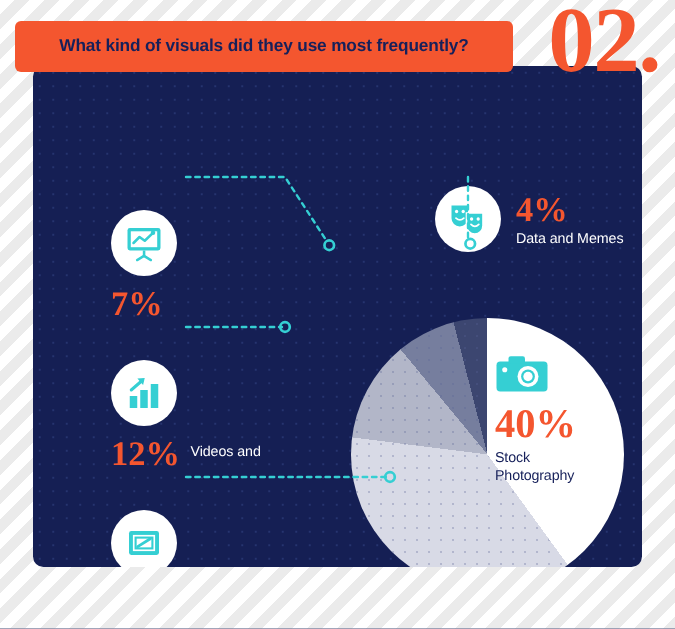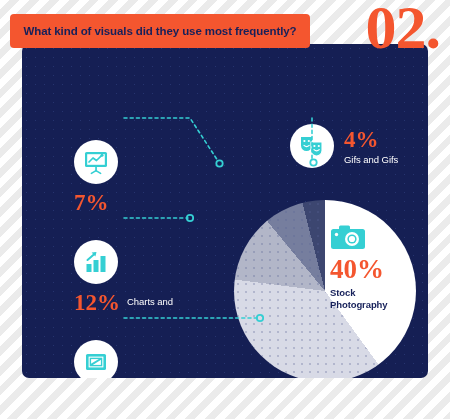--- a/index.html
+++ b/index.html
@@ -32,30 +32,30 @@
   }
   
   #big-number{
     position:absolute;right:10px;top:-4px;
     font-family:"Liberation Serif",serif;
     font-weight:700;font-size:62px;line-height:62px;
     color:#f4562f;letter-spacing:-1px;
     z-index:3;
   }
   #title-banner{
-    position:absolute;left:10px;top:14px;width:300px;height:34px;
+    position:absolute;left:10px;top:14px;width:332px;height:34px;
     background:#f4562f;border-radius:4px;z-index:4;
     display:flex;align-items:center;justify-content:center;
   }
   #title-text{
     color:#16205a;font-size:11.5px;font-weight:700;
     letter-spacing:-.1px;white-space:nowrap;
   }
   
-  #pie-wrap{position:absolute;left:190px;top:134px;width:226px;height:226px;}
+  #pie-wrap{position:absolute;left:190px;top:146px;width:226px;height:226px;}
   #pie{
     position:absolute;left:22px;top:22px;width:182px;height:182px;
     border-radius:50%;
   }
   .slice-dots{
     position:absolute;left:22px;top:22px;width:182px;height:182px;
     border-radius:50%;
     background-image:radial-gradient(rgba(90,100,150,.30) 0.8px, transparent 0.9px);
     background-size:8px 8px;
     pointer-events:none;
@@ -65,21 +65,21 @@
   
   #pie-label{
     position:absolute;left:118px;top:46px;width:86px;text-align:left;
   }
   #pie-cam{margin-bottom:2px;}
   #pie-pct{
     font-family:"Liberation Serif",serif;font-weight:700;
     font-size:27px;line-height:27px;color:#f4562f;
   }
   #pie-sub{
-    margin-top:4px;font-size:9.5px;font-weight:700;color:#16205a;
+    margin-top:4px;font-size:9.5px;font-weight:400;color:#16205a;
     line-height:12px;letter-spacing:-.1px;
   }
   
   .legend-item{position:absolute;}
   .badge{
     width:44px;height:44px;border-radius:50%;
     background:#ffffff;
     display:flex;align-items:center;justify-content:center;
   }
   .pct{
@@ -175,21 +175,21 @@
         <rect x="3.5" y="15" width="5" height="8" fill="#35cfd3"></rect>
         <rect x="10.5" y="11" width="5" height="12" fill="#35cfd3"></rect>
         <rect x="17.5" y="7" width="5" height="16" fill="#35cfd3"></rect>
         <path d="M4.5,11 L12,4.5" stroke="#35cfd3" stroke-width="2" stroke-linecap="round"></path>
         <polygon points="13.5,3 8.6,3.4 12.4,7.6" fill="#35cfd3"></polygon>
       </svg>
     </div>
     <div class="row">
       <div class="pct">12%</div>
       <div class="lbl">
-        <span>Charts and</span><br>
+        <span>Videos and</span><br>
       </div>
     </div>
   </div>
 
   <div class="legend-item" id="item-original">
     <div class="badge">
       <svg width="26" height="26" viewBox="0 0 26 26" aria-hidden="true">
         <rect x="3" y="5" width="20" height="16" rx="1.6" fill="#35cfd3"></rect>
         <rect x="5.6" y="7.6" width="14.8" height="10.8" fill="#ffffff"></rect>
         <rect x="7.4" y="9.4" width="11.2" height="7.2" fill="none" stroke="#35cfd3" stroke-width="1.4"></rect>
@@ -208,21 +208,21 @@
           <circle cx="10.8" cy="7" r="1.1" fill="#ffffff"></circle>
           <path d="M6,11.4 q2.6,2.4 5.2,0" fill="none" stroke="#ffffff" stroke-width="1.2" stroke-linecap="round"></path>
           <path d="M13,8 h11 v8.5 a5.5,5.5 0 0 1 -11,0 z" fill="#35cfd3" stroke="#ffffff" stroke-width="1.1"></path>
           <circle cx="16.4" cy="12" r="1.1" fill="#ffffff"></circle>
           <circle cx="20.8" cy="12" r="1.1" fill="#ffffff"></circle>
           <path d="M16,15.6 q2.6,2.6 5.2,0" fill="none" stroke="#ffffff" stroke-width="1.2" stroke-linecap="round"></path>
         </svg>
       </div>
       <div class="gifs-txt">
         <div class="pct">4%</div>
-        <div class="lbl">Gifs and Gifs</div>
+        <div class="lbl">Data and Memes</div>
       </div>
     </div>
   </div>
 </div>
 
 <div id="big-number">02.</div>
 <div id="title-banner">
   <span id="title-text">What kind of visuals did they use most frequently?</span>
 </div>
 

